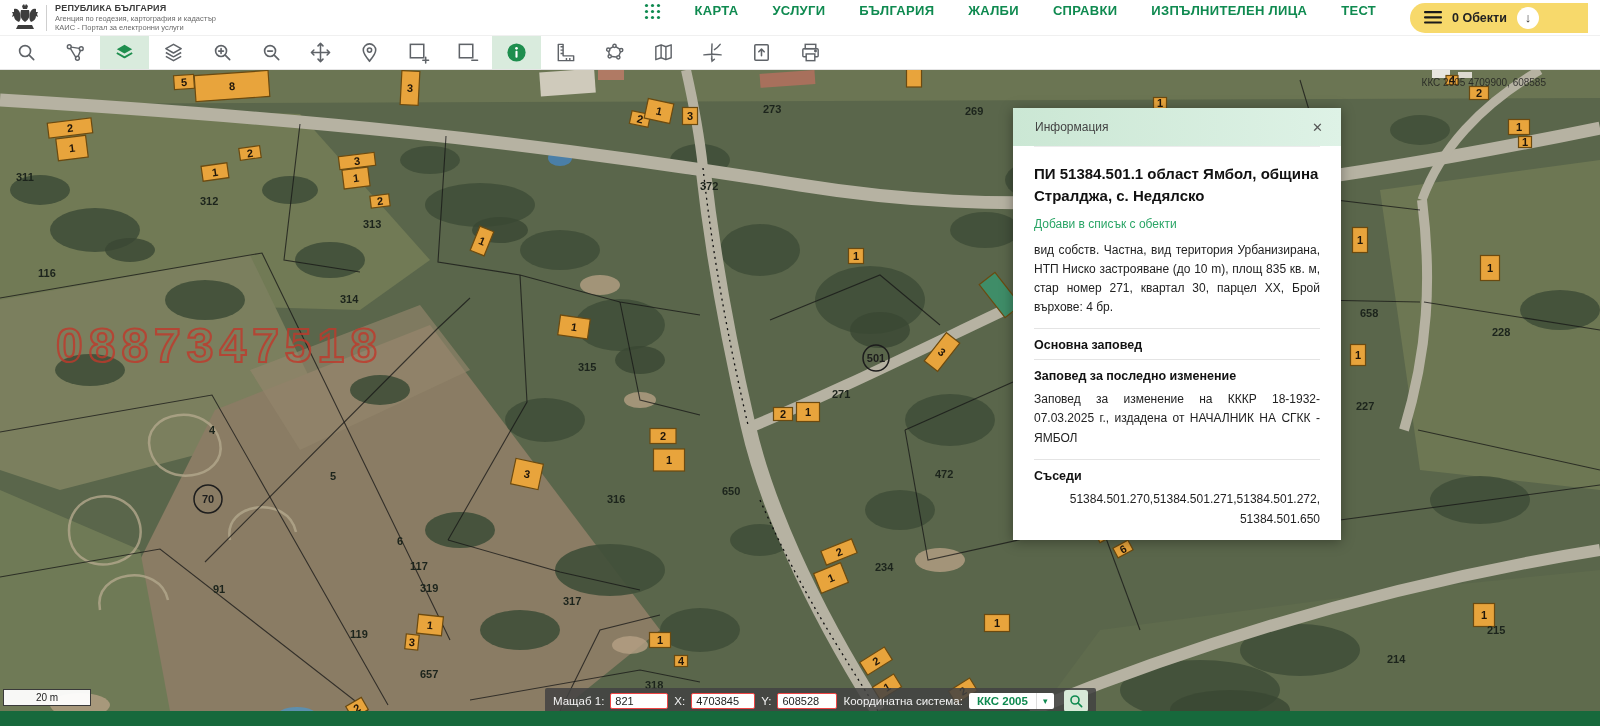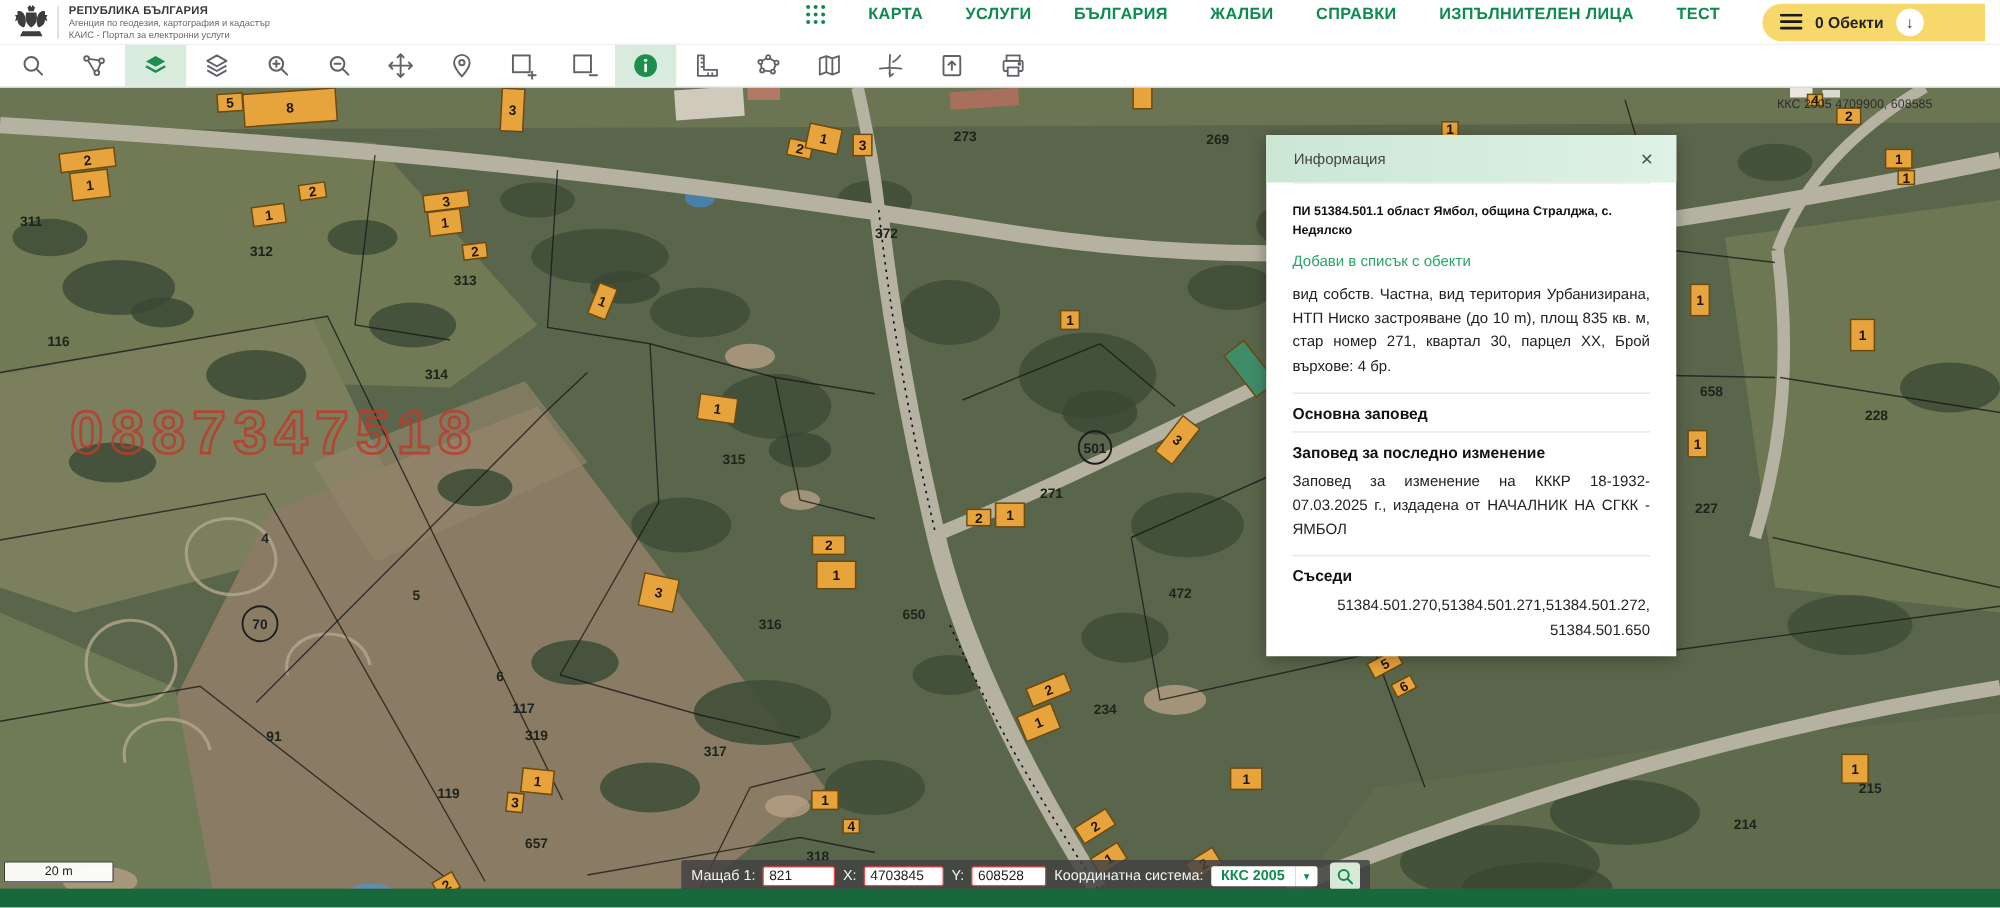--- a/index.html
+++ b/index.html
@@ -43,21 +43,21 @@
   #crs-box { height:16px; background:#fff; border-radius:2px 0 0 2px; display:flex; align-items:center; padding:0 8px; font-size:11.5px; font-weight:bold; color:#0f8a50; cursor:pointer; }
   #crs-arrow { height:16px; width:18px; background:#fff; border-left:1px solid #ddd; border-radius:0 2px 2px 0; display:flex; align-items:center; justify-content:center; color:#0f8a50; font-size:9px; cursor:pointer; }
   #sb-search { width:24px; height:22px; margin-left:4px; background:#d8e9d8; border-radius:3px; display:flex; align-items:center; justify-content:center; cursor:pointer; }
 
   
   #popup { position:absolute; left:1013px; top:108px; width:328px; z-index:40; box-shadow:0 2px 12px rgba(0,0,0,.35); background:#fff; }
   #popup-header { height:38px; background:linear-gradient(90deg,#cbe7d4,#def2e6); display:flex; align-items:center; padding:0 14px 0 22px; }
   #popup-title { font-size:12px; color:#444; flex:1; }
   #popup-close { font-size:13px; color:#555; cursor:pointer; padding:2px 4px; }
   #popup-body { padding:0 21px 14px 21px; }
-  .pp-title { border-top:1px solid #ececec; padding-top:16px; font-size:10px; font-weight:bold; color:#111; line-height:1.45; }
+  .pp-title { border-top:1px solid #ececec; padding-top:16px; font-size:15px; font-weight:bold; color:#111; line-height:1.45; }
   .pp-link { margin:10px 0 10px 0; font-size:12px; color:#2aa566; cursor:pointer; }
   .pp-text { font-size:12px; color:#222; line-height:1.6; text-align:justify; margin-bottom:11px; }
   .pp-section { border-top:1px solid #e4e4e4; font-size:12.5px; font-weight:bold; color:#111; padding:9px 0 7px 0; }
   .pp-neighbors { display:flex; flex-wrap:wrap; justify-content:flex-end; row-gap:6px; font-size:12px; color:#222; padding-top:2px; }
 </style>
 </head>
 <body>
 
 <div id="app">
 

